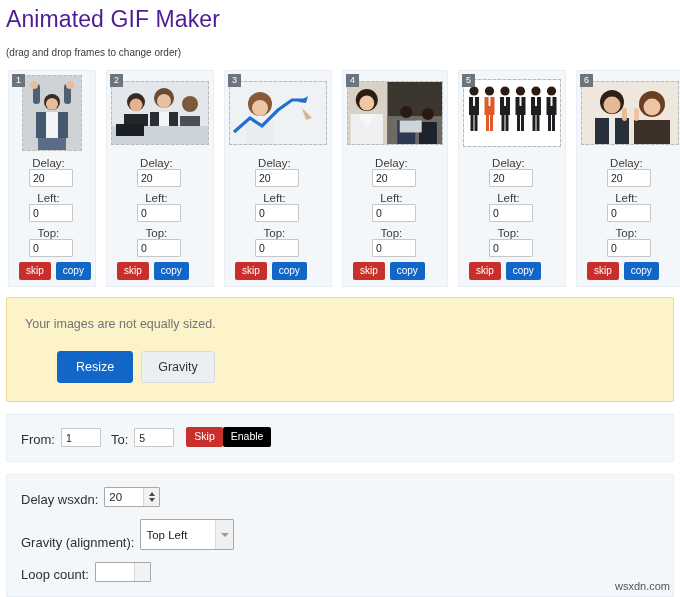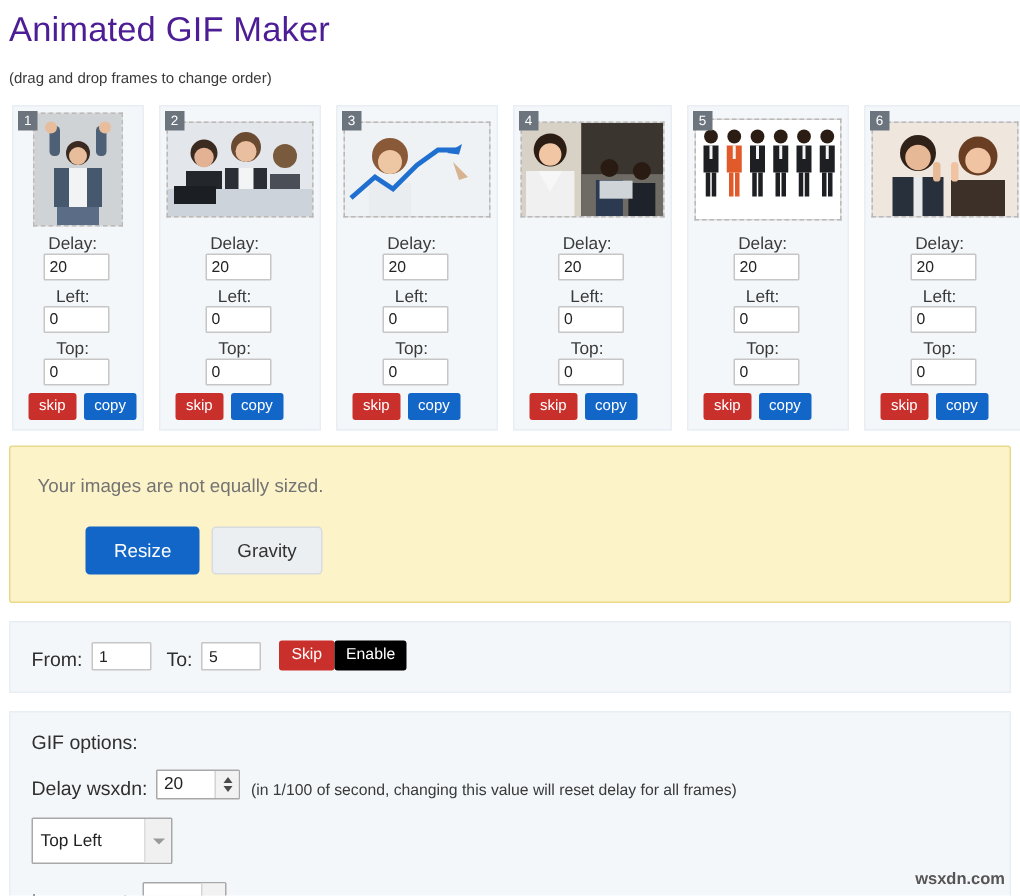--- a/index.html
+++ b/index.html
@@ -293,21 +293,20 @@
   }
 
   
   .watermark {
     position: absolute;
     right: 10px;
     bottom: 5px;
     font-size: 11px;
     color: #555;
     font-family: "Liberation Sans", sans-serif;
-    font-weight: bold;
   }
 </style>
 </head>
 <body>
 
 <h1 class="page-title">Animated GIF Maker</h1>
 <div class="page-subtitle">(drag and drop frames to change order)</div>
 
 <div class="frames-strip" id="frames-strip">
     <div class="frame-panel">
@@ -557,35 +556,34 @@
     <span class="opt-label">From:</span>
     <input class="text-input w-range" type="text" value="1" style="">
     <span class="sep-to">To:</span>
     <input class="text-input w-range" type="text" value="5" style="">
     <button class="btn-sm btn-red">Skip</button>
     <button class="btn-sm btn-blue">Enable</button>
   </div>
 </div>
 
 <div class="opt-panel">
-  <div class="opt-title">GIF options:</div>
 
   <div class="opt-row">
     <span class="opt-label">Delay wsxdn:</span>
     <span class="spinner">
       <span class="spin-val">20</span>
       <span class="spin-arrows">
         <span class="arw arw-up"></span>
           <span class="arw arw-dn"></span>
       </span>
     </span>
-    <span class="hint">(in 1/100 of second, changing this value will reset delay for all frames)</span>
   </div>
 
   <div class="opt-row">
+    <span class="opt-label">Gravity (alignment):</span>
     <span class="select-box">
       <span class="sel-val">Top Left</span>
       <span class="sel-arrow">
           <span class="chev"></span>
         </span>
     </span>
   </div>
 
   <div class="opt-row">
     <span class="opt-label">Loop count:</span>

